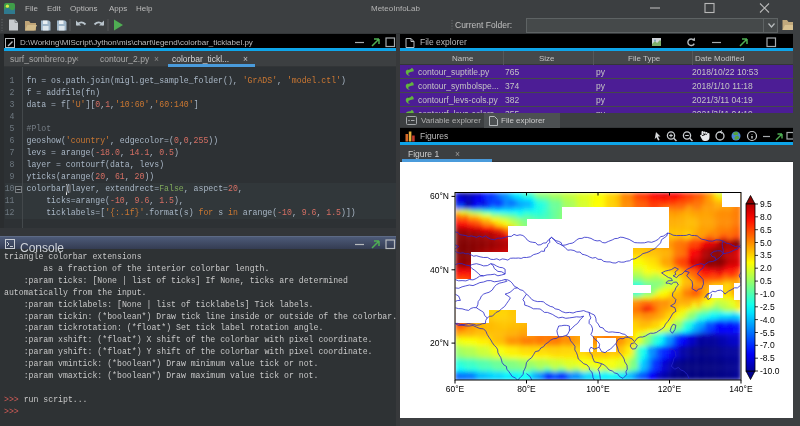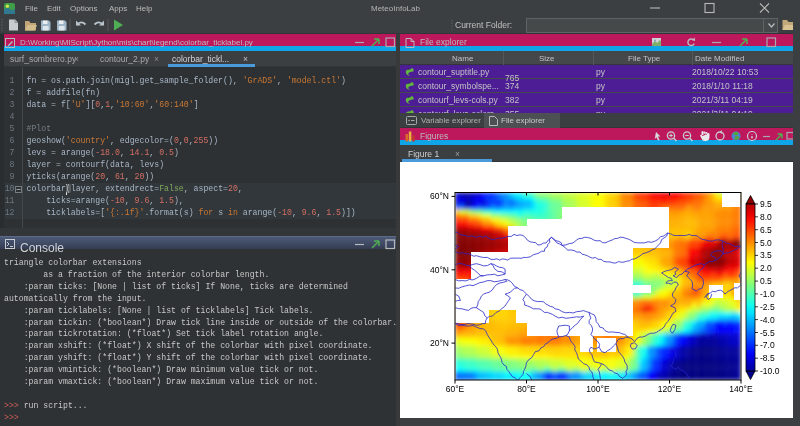--- a/index.html
+++ b/index.html
@@ -4,21 +4,21 @@
 body{width:800px;height:426px;background:#3c3f41;font-family:"Liberation Sans",sans-serif;font-size:8.5px;color:#bbbbbb;position:relative;overflow:hidden}
 .abs{position:absolute}
 .mono{font-family:"Liberation Mono",monospace}
 i1{font-style:normal;color:#cc7832}
 i2{font-style:normal;color:#d66f64}
 i3{font-style:normal;color:#767e86}
 i4{font-style:normal;color:#7fa85a}
 i5{font-style:normal;color:#cc7832}
 b1{font-style:normal;background:#5a5d5f;border-radius:2px}
 r1{color:#cf5b56}
-.ttl{height:17px;background:#be185d;border-bottom:5px solid #0ea5e9}
+.ttl{height:17px;background:#000000;border-bottom:3px solid #0ea5e9}
 svg{display:block}
 </style></head><body>
 
 <div class="abs" style="left:0;top:0;width:800px;height:16px;background:#3c3f41">
  <svg class="abs" style="left:4px;top:3px" width="11" height="11" viewBox="0 0 11 11">
       <rect width="11" height="11" rx="2" fill="#3f9e49"></rect>
       <path d="M0 7 Q3 3 6 6 T11 5 L11 11 L0 11 Z" fill="#2f7a8f"></path>
       <circle cx="3.4" cy="3.2" r="1.6" fill="#d8e84a"></circle>
     </svg>
  <span class="abs" style="left:25px;top:3.5px;font-size:8px">File</span>
@@ -140,21 +140,21 @@
         <path d="M2 3 L4 5 L2 7" fill="none" stroke="#c8cdd4" stroke-width="1"></path>
         <line x1="5" y1="7.5" x2="8" y2="7.5" stroke="#c8cdd4" stroke-width="1"></line>
       </svg>
   <span class="abs" style="left:20px;top:4px;color:#d0d4da;font-size:12px">Console</span>
   <svg class="abs" style="left:352px;top:0" width="44" height="15" viewBox="0 0 44 15">
    <line x1="3" y1="7.5" x2="12" y2="7.5" stroke="#b6babd" stroke-width="1.2"></line>
    <path d="M20 11 L27 4 M27 4 h-5 M27 4 v5" stroke="#4fae53" stroke-width="1.5" fill="none"></path>
    <rect x="34" y="3" width="8.5" height="8.5" fill="none" stroke="#b6babd" stroke-width="1.2"></rect>
   </svg>
  </div>
- <div class="abs mono" style="left:4px;top:13px;width:392px;font-size:8.2px;line-height:11.9px;color:#c8c8c8;white-space:pre;padding-top:8px">triangle colorbar extensions
+ <div class="abs mono" style="left:4px;top:13px;width:392px;font-size:8.2px;line-height:11.9px;color:#c8c8c8;white-space:pre;padding-top:2px">triangle colorbar extensions
         as a fraction of the interior colorbar length.
     :param ticks: [None | list of ticks] If None, ticks are determined
 automatically from the input.
     :param ticklabels: [None | list of ticklabels] Tick labels.
     :param tickin: (*boolean*) Draw tick line inside or outside of the colorbar.
     :param tickrotation: (*float*) Set tick label rotation angle.
     :param xshift: (*float*) X shift of the colorbar with pixel coordinate.
     :param yshift: (*float*) Y shift of the colorbar with pixel coordinate.
     :param vmintick: (*boolean*) Draw minimum value tick or not.
     :param vmaxtick: (*boolean*) Draw maximum value tick or not.
@@ -194,21 +194,21 @@
   <div class="abs" style="left:292px;top:0;width:1px;height:14px;background:#55585a"></div>
  </div>
 
  <div class="abs" style="left:0;top:31px;width:395px;height:63px;background:#4c1d95;color:#c4c4c4">
   <div class="abs" style="left:0;top:0px;width:395px;height:14px;border-bottom:1px solid #45484a">
  <svg class="abs" style="left:5px;top:2px" width="10" height="10" viewBox="0 0 10 10">
           <path d="M5.2 0.8 q3.6 0 3.6 3.4 l-3.3 0.9 q-2.3 0.6 -2.3 1.9 q0 1.4 2 1.7 q-3.9 0.2 -4.4 -3.1 q-0.4 -2.4 2.4 -3 l3.3 -0.7 q-0.3 -1.1 -1.3 -1.1 z" fill="#62b53e"></path>
           <circle cx="3.9" cy="2.1" r="0.65" fill="#23272a"></circle>
         </svg>
  <span class="abs" style="left:18px;top:2px">contour_suptitle.py</span>
- <span class="abs" style="left:105px;top:8px">765</span>
+ <span class="abs" style="left:105px;top:2px">765</span>
  <span class="abs" style="left:196px;top:2px">py</span>
  <span class="abs" style="left:292px;top:2px">2018/10/22 10:53</span>
 </div>
       <div class="abs" style="left:0;top:14px;width:395px;height:14px;border-bottom:1px solid #45484a">
  <svg class="abs" style="left:5px;top:2px" width="10" height="10" viewBox="0 0 10 10">
           <path d="M5.2 0.8 q3.6 0 3.6 3.4 l-3.3 0.9 q-2.3 0.6 -2.3 1.9 q0 1.4 2 1.7 q-3.9 0.2 -4.4 -3.1 q-0.4 -2.4 2.4 -3 l3.3 -0.7 q-0.3 -1.1 -1.3 -1.1 z" fill="#62b53e"></path>
           <circle cx="3.9" cy="2.1" r="0.65" fill="#23272a"></circle>
         </svg>
  <span class="abs" style="left:18px;top:2px">contour_symbolspe...</span>
  <span class="abs" style="left:105px;top:2px">374</span>

